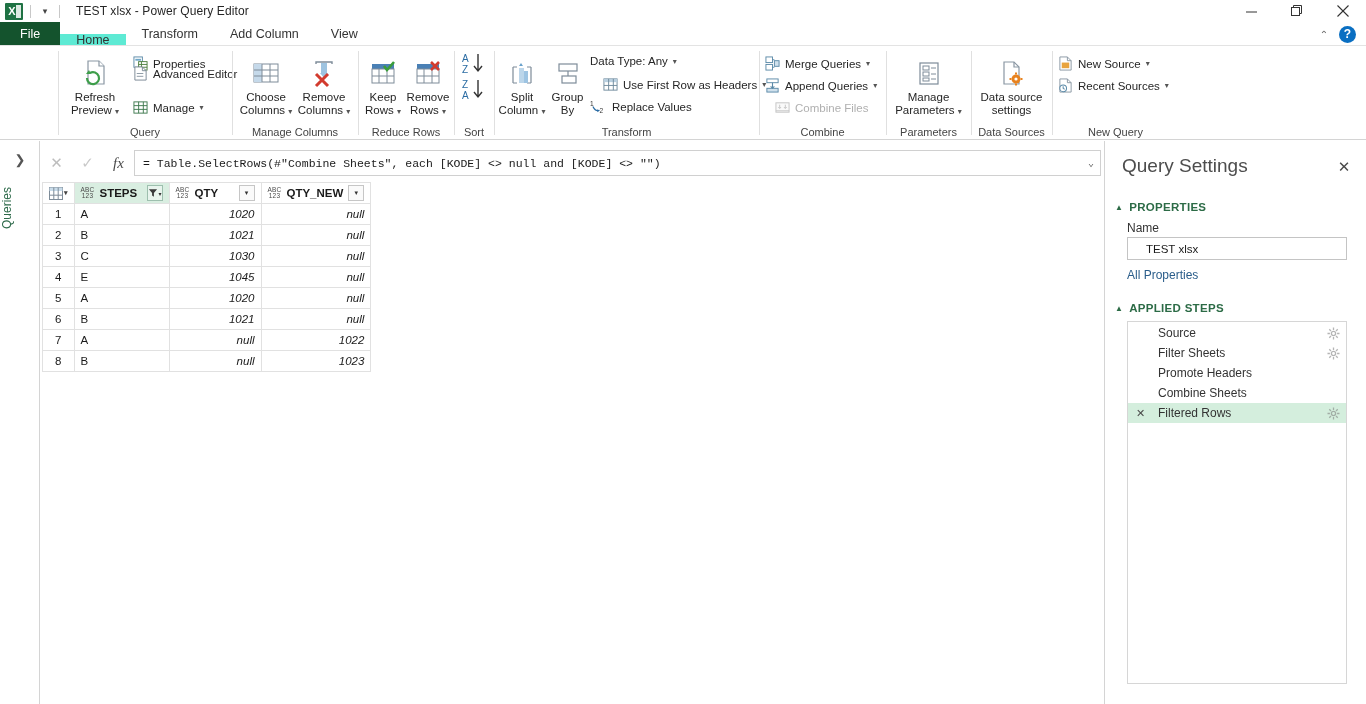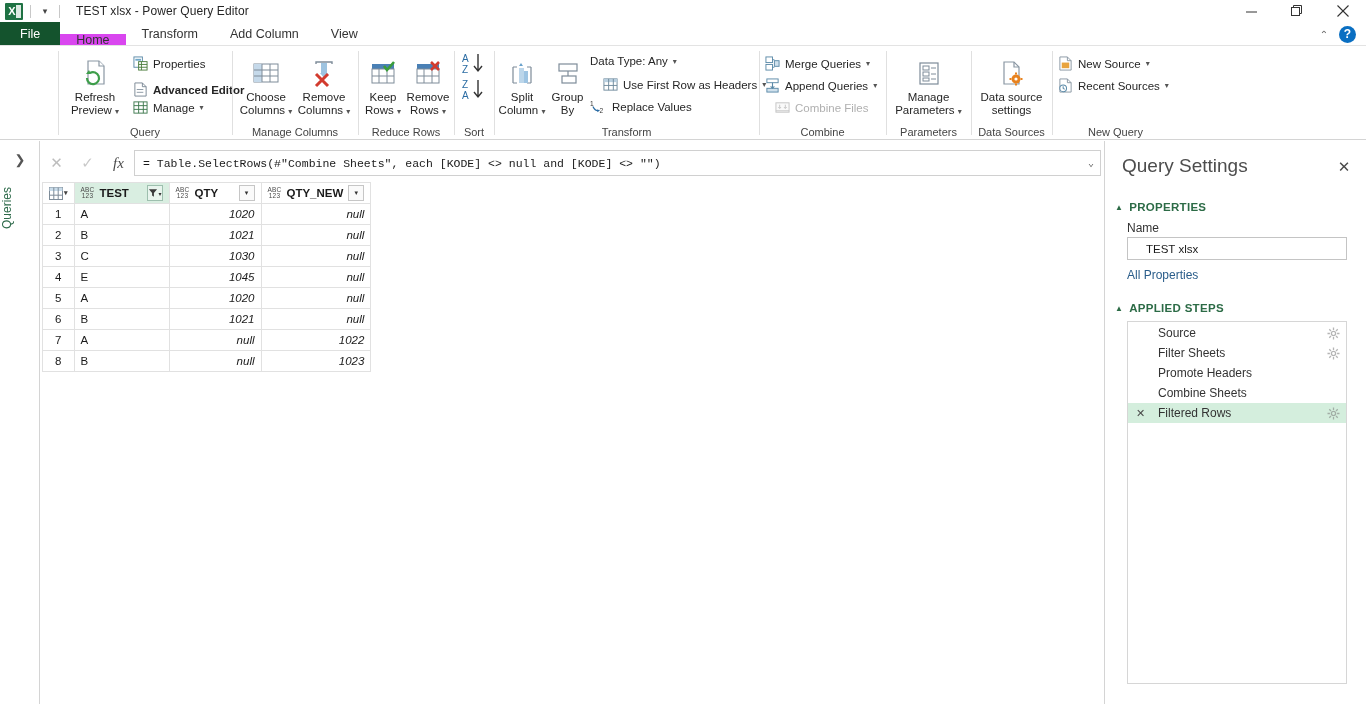--- a/index.html
+++ b/index.html
@@ -44,21 +44,21 @@
   .tabstrip {
     position: absolute; top: 22px; left: 0; width: 1366px; height: 24px;
     background: #ffffff; display: flex; align-items: stretch;
     border-bottom: 1px solid #e3e3e3;
   }
   .tab {
     padding: 0 16px; display: flex; align-items: center;
     font-size: 12.5px; color: #333; cursor: default;
   }
   .tab.file { background: #14532d; color: #fff; padding: 0 20px; font-size: 12.5px; }
-  .tab.active { background: #d946ef; margin-top: 12px; }
+  .tab.active { background: #5eead4; margin-top: 12px; }
   .ribbon-right { position: absolute; right: 4px; top: 22px; height: 24px; display: flex; align-items: center; gap: 6px; }
   .collapse-chev { color: #666; font-size: 10px; width: 18px; text-align: center; }
   .help-btn {
     width: 17px; height: 17px; border-radius: 50%; background: #0a6fc2;
     color: #fff; font-size: 12px; font-weight: bold;
     display: flex; align-items: center; justify-content: center;
     margin-right: 6px;
   }
 
   
@@ -267,21 +267,21 @@
           <rect x="1" y="1" width="9" height="11" fill="#fff" stroke="#5b8aa8" stroke-width="1"></rect>
           <rect x="2.5" y="3" width="6" height="2" fill="#6fa8c9"></rect>
           <rect x="6" y="6" width="9" height="9" fill="#fff" stroke="#4d7f3f" stroke-width="1"></rect>
           <line x1="6" y1="9" x2="15" y2="9" stroke="#4d7f3f"></line>
           <line x1="6" y1="12" x2="15" y2="12" stroke="#4d7f3f"></line>
           <line x1="9" y1="6" x2="9" y2="15" stroke="#4d7f3f"></line>
         </svg>
         <span>Properties</span>
       </div>
 
-      <div class="smallrow" style="left:74px; top:36px;font-weight:bold;">
+      <div class="smallrow" style="left:74px; top:20px;">
         <svg width="15" height="15" viewBox="0 0 16 16">
           <path d="M2 1 h8 l4 4 v10 h-12 z" fill="#fff" stroke="#7a8894" stroke-width="1"></path>
           <path d="M10 1 v4 h4" fill="none" stroke="#7a8894" stroke-width="1"></path>
           <line x1="4" y1="8" x2="11" y2="8" stroke="#8a97a3"></line>
           <line x1="4" y1="11" x2="11" y2="11" stroke="#8a97a3"></line>
         </svg>
         <span>Advanced Editor</span>
       </div>
 
       <div class="smallrow" style="left:74px; top:54px;">
@@ -575,21 +575,21 @@
             <span style="font-size:7px;color:#444;">▾</span>
           </div>
         </th>
 
         <th class="colhead sel" style="width:95px;">
           <div class="hcell">
             <div class="typeico">
               <div>ABC</div>
                 <div>123</div>
             </div>
-            <span class="hname">TEST</span>
+            <span class="hname">STEPS</span>
             <span class="fbtn filtered">
               <svg width="11" height="10" viewBox="0 0 11 10">
                 <path d="M1 1 h9 l-3.5 4 v4 l-2 -1.2 v-2.8 z" fill="#3a3a3a"></path>
               </svg>
               <span style="font-size:6px;">▾</span>
             </span>
           </div>
         </th>
 
         <th class="colhead" style="width:92px;">

